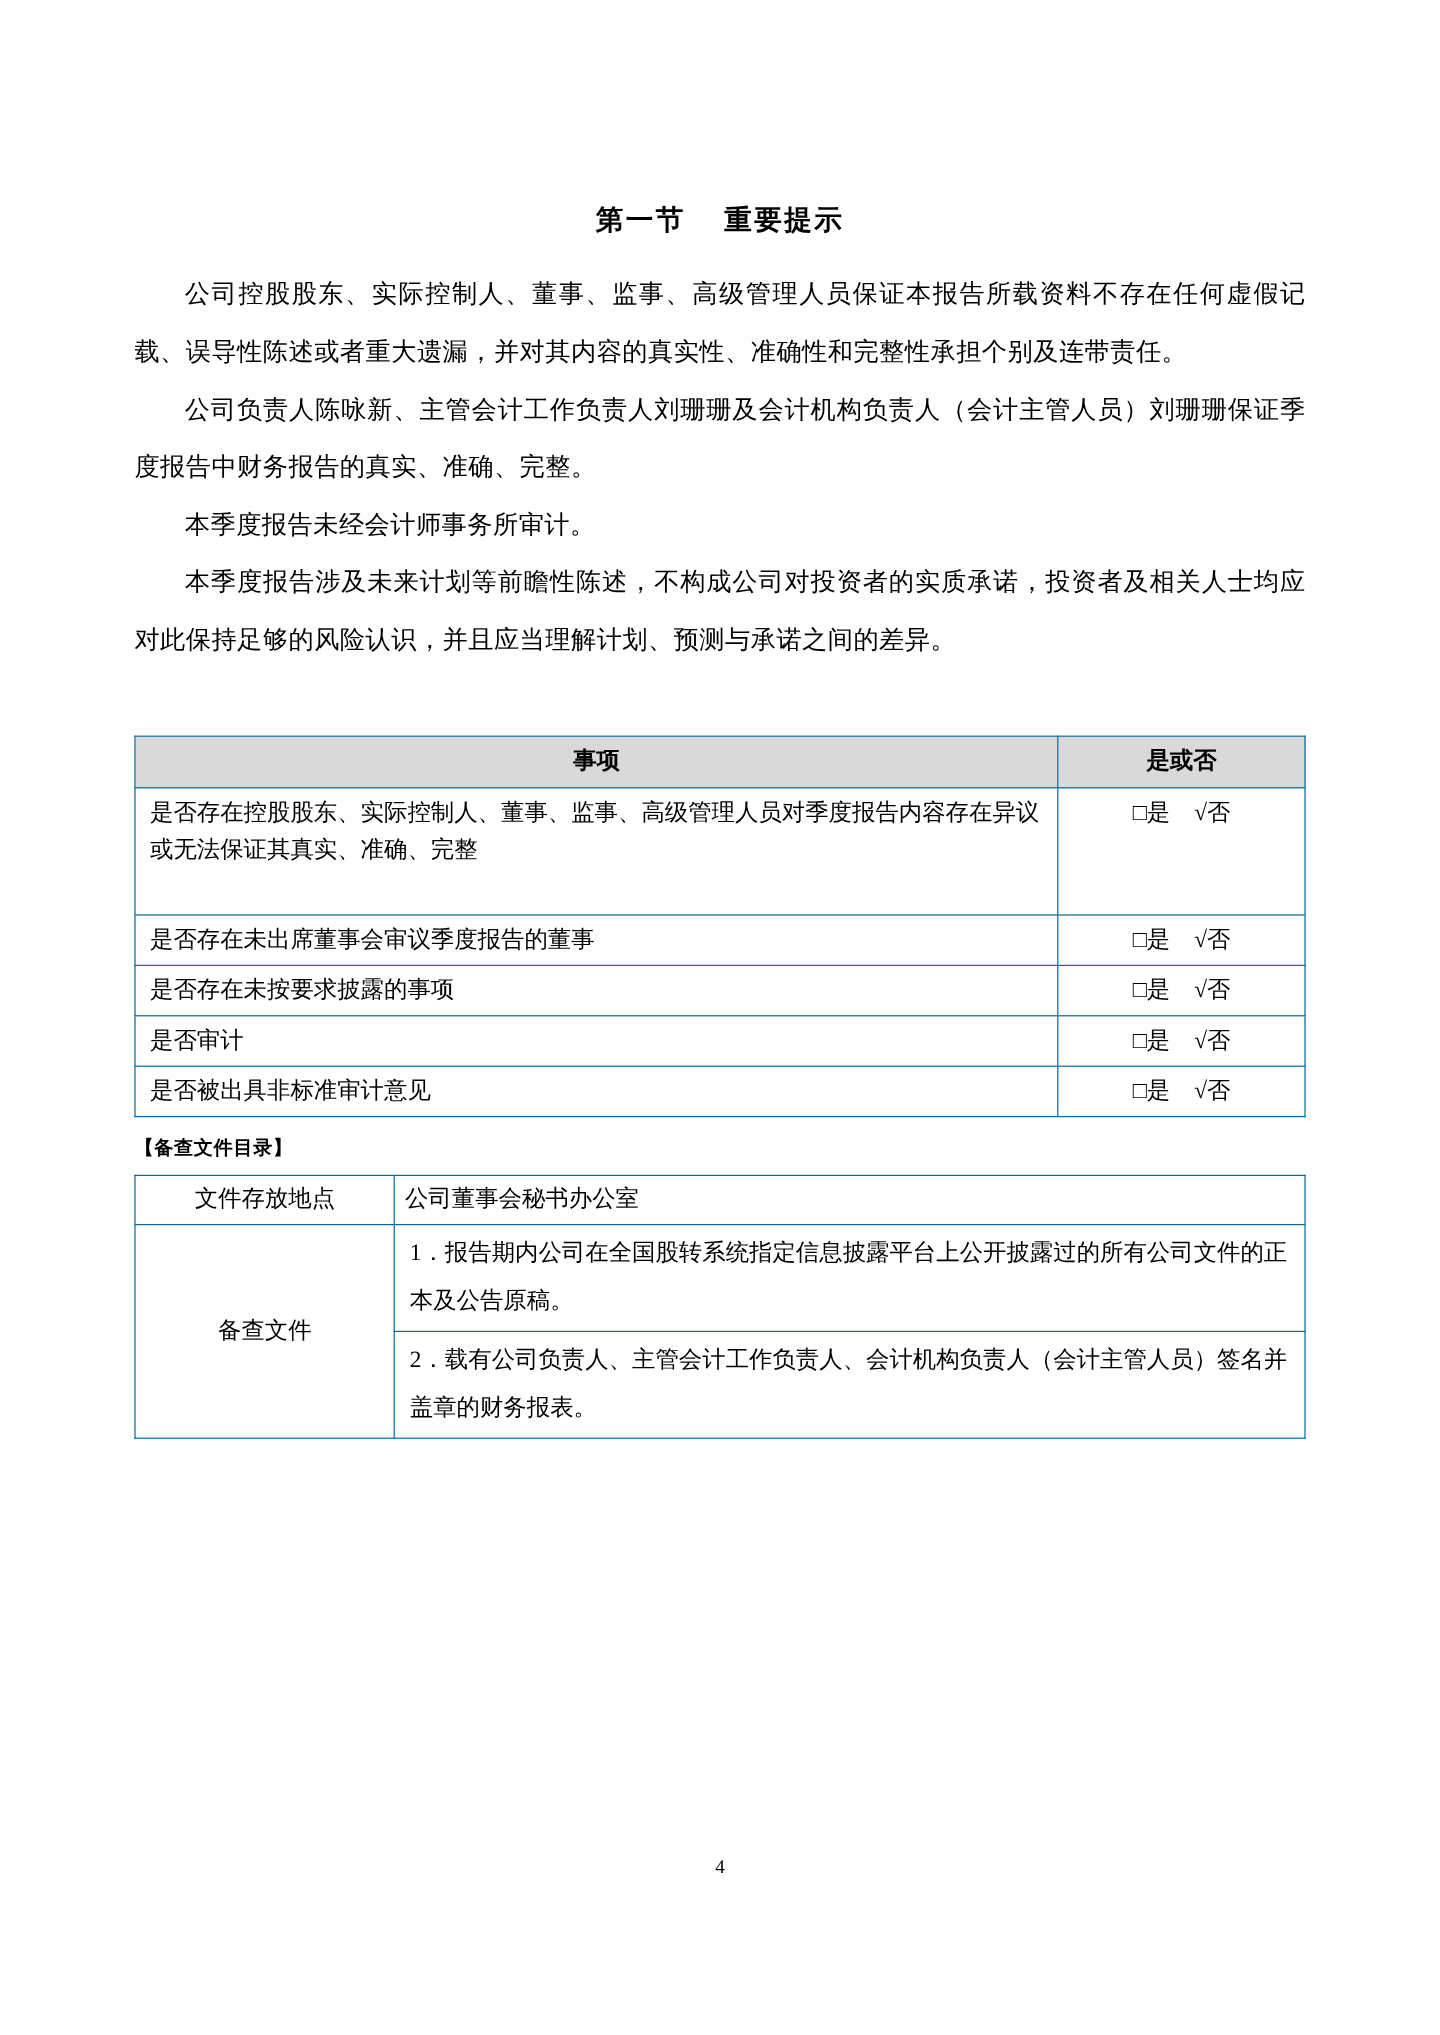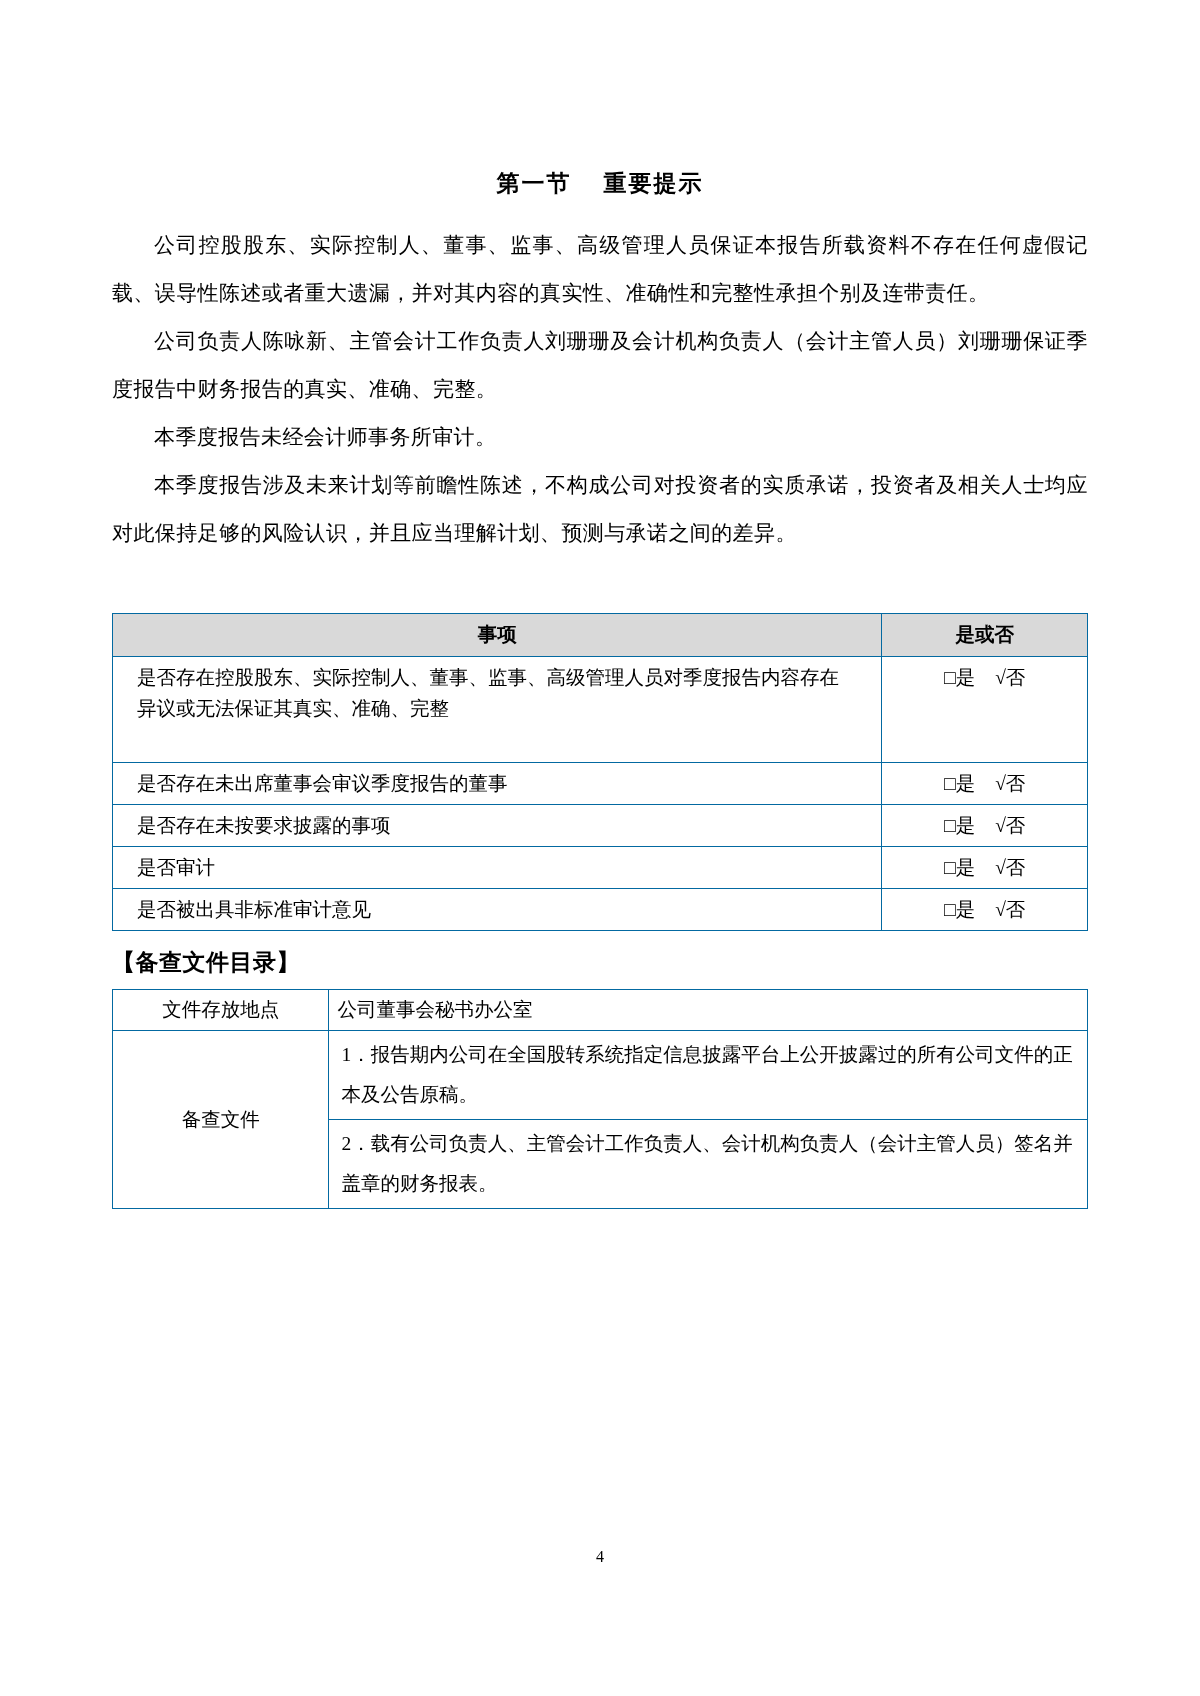--- a/index.html
+++ b/index.html
@@ -51,30 +51,30 @@
     font-size: 19.5px;
     vertical-align: top;
   }
   .matters-table th {
     background: #D9D9D9;
     font-weight: 700;
     padding: 6px 8px;
     line-height: 30px;
     text-align: center;
   }
-  .matters-table td { padding: 5px 24px; line-height: 31px; }
+  .matters-table td { padding: 5px 12px; line-height: 31px; }
   .matters-table td.answer-cell {
     text-align: center;
     white-space: nowrap;
   }
   .matters-table tbody tr:first-child td { padding-bottom: 38px; }
   .answer-cell .yes { margin-right: 20px; }
   .section-heading {
     margin-top: 16px;
-    font-size: 23px;
+    font-size: 16px;
     font-weight: 700;
     letter-spacing: 0.5px;
   }
   .docs-table { margin-top: 11px; }
   .docs-table td { padding: 5px 8px; line-height: 30px; }
   .docs-table td.label-cell {
     text-align: center;
     vertical-align: middle;
   }
   .docs-table td.file-cell { line-height: 40px; padding: 4px 12px; }

